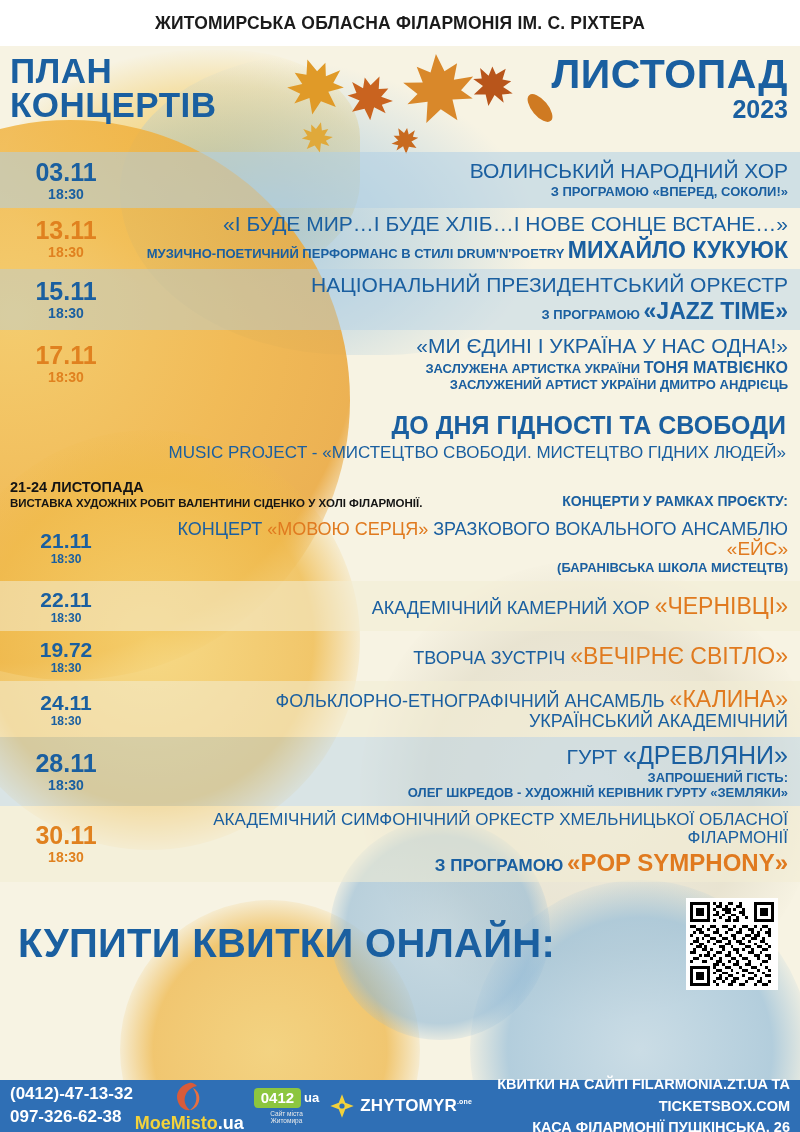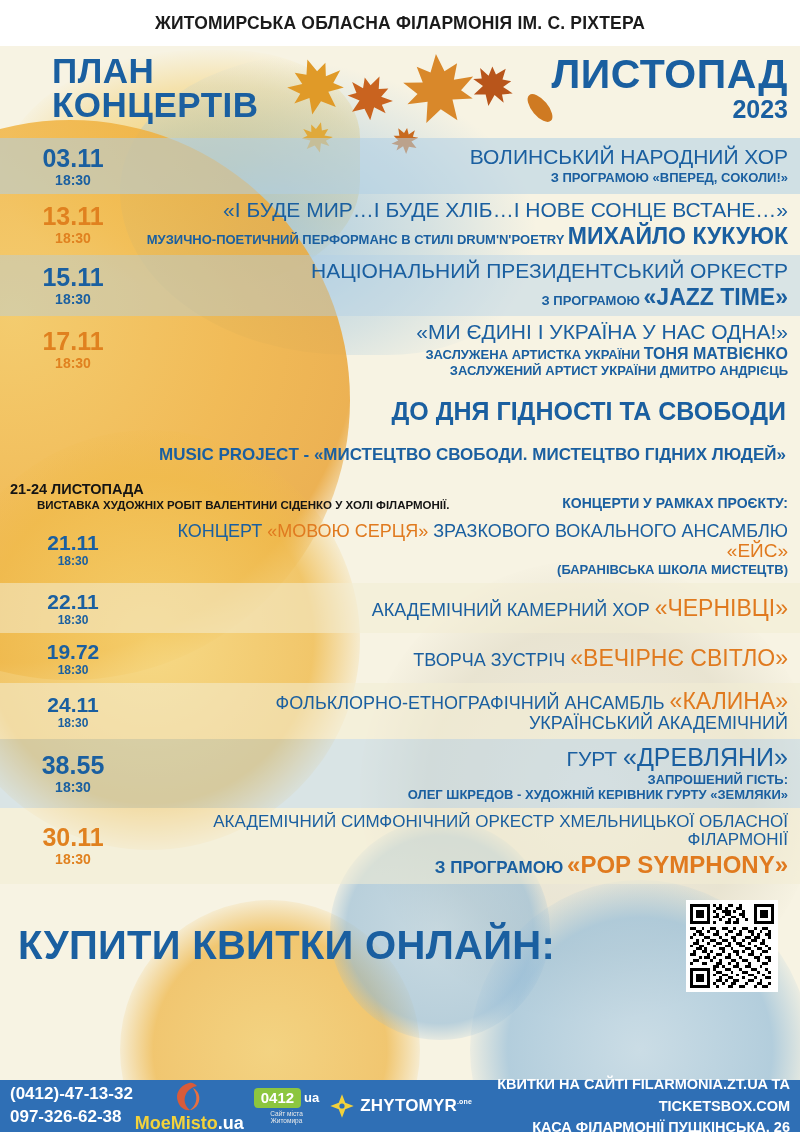--- a/index.html
+++ b/index.html
@@ -57,45 +57,44 @@
     background: #ffffff;
   }
   .topbar .t {
     font-size: 17.5px; font-weight: bold; letter-spacing: .2px;
     color: #1b1b1b; text-transform: uppercase;
   }
 
   
   .header {
     position: relative; z-index: 4;
-    height: 92px;
+    height: 106px;
     display: flex; align-items: flex-start; justify-content: space-between;
     padding: 8px 12px 6px 10px;
-    margin-left: 42px;
   }
   .plan {
     color: #1a5fa0; font-weight: bold; line-height: .97;
     font-size: 35px; letter-spacing: .5px;
     text-transform: uppercase;
   }
   .month-wrap { text-align: right; }
   .month {
     color: #1a5fa0; font-weight: bold; font-size: 41px;
     letter-spacing: .5px; line-height: 1; text-transform: uppercase;
   }
   .year {
     color: #1a5fa0; font-weight: bold; font-size: 25px;
     line-height: 1.1; margin-top: 1px;
   }
 
   
   .rows { position: relative; z-index: 3; }
   .row {
     display: flex; align-items: center;
-    padding: 5px 12px 5px 17px;
+    padding: 5px 12px 5px 10px;
     min-height: 56px;
   }
   .row .date {
     width: 112px; flex: 0 0 112px; text-align: center;
     color: #1a5fa0; line-height: 1;
   }
   .row .date .d { font-size: 25px; font-weight: bold; }
   .row .date .tm { font-size: 14px; font-weight: bold; margin-top: 2px; }
   .row .body {
     flex: 1; text-align: right; color: #1a5fa0;
@@ -110,31 +109,31 @@
   .tint-none   { background: transparent; }
   .tint-cream  { background: rgba(243,236,211,.55); }
 
   
   .feature {
     position: relative; z-index: 3;
     padding: 14px 14px 12px 10px;
     text-align: right; color: #1a5fa0;
   }
   .feature .f1 { font-size: 25px; font-weight: bold; text-transform: uppercase; line-height: 1.1; }
-  .feature .f2 { font-size: 17px; font-weight: bold; text-transform: uppercase; margin-top: 20px; line-height: 1.15; }
+  .feature .f2 { font-size: 17px; font-weight: normal; text-transform: uppercase; margin-top: 4px; line-height: 1.15; }
 
   
   .expo {
     position: relative; z-index: 3;
     display: flex; justify-content: space-between; align-items: flex-end;
     padding: 4px 12px 6px 10px;
   }
   .expo .left { color: #141414; }
   .expo .e1 { font-size: 14.5px; font-weight: bold; text-transform: uppercase; }
-  .expo .e2 { font-size: 11.5px; font-weight: bold; text-transform: uppercase; margin-top: 2px; margin-left: 27px; }
+  .expo .e2 { font-size: 11.5px; font-weight: bold; text-transform: uppercase; margin-top: 2px; }
   .expo .right { color: #1a5fa0; font-size: 14px; font-weight: bold; text-transform: uppercase; }
 
   .accent { color: #e07a1f; }
   .orange-date .d, .orange-date .tm { color: #e0811f; }
 
   
   .buy {
     position: relative; z-index: 3;
     display: flex; align-items: center; justify-content: space-between;
     padding: 16px 22px 10px 18px;
@@ -358,21 +357,21 @@
       <div class="body">
         <div class="l1" style="font-size:18px">
           <span>фольклорно-етнографічний ансамбль </span><span class="accent" style="font-size:23px">«Калина»</span>
         </div>
         <div class="l1" style="font-size:18px">Український академічний</div>
       </div>
     </div>
 
     <div class="row tint-blue2" style="min-height:62px">
       <div class="date">
-        <div class="d">38.55</div>
+        <div class="d">28.11</div>
         <div class="tm">18:30</div>
       </div>
       <div class="body">
         <div class="l1">
           <span>Гурт </span><span style="font-size:25px">«Древляни»</span>
         </div>
         <div class="l2">Запрошений гість:</div>
         <div class="l3">
           <span>Олег Шкредов</span><span> - художній керівник гурту «Земляки»</span>
         </div>

